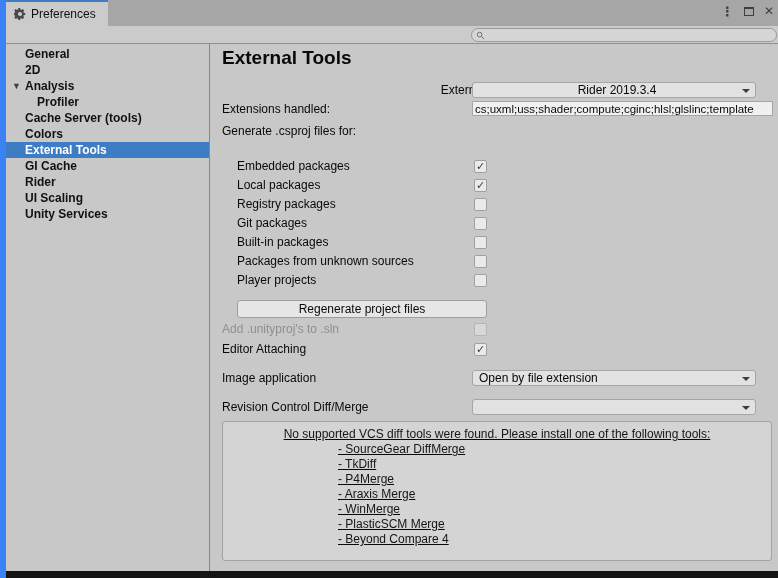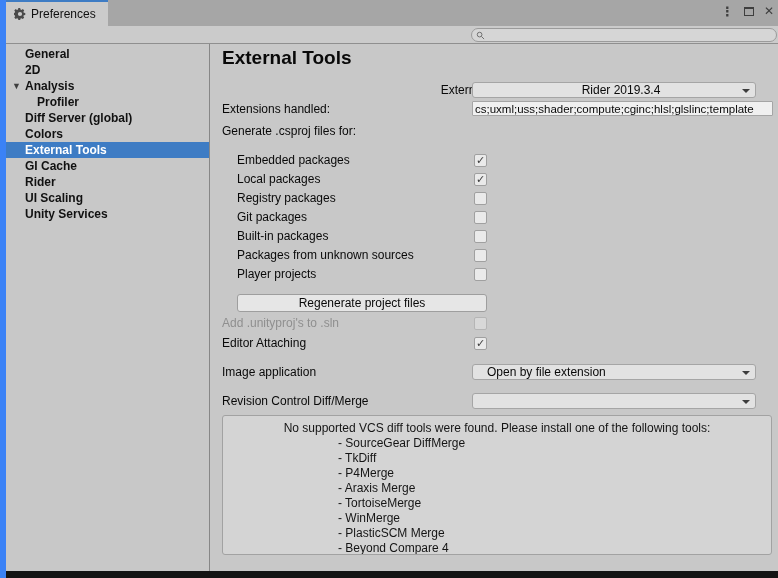--- a/index.html
+++ b/index.html
@@ -53,21 +53,21 @@
   .page-title { margin:2px 0 0 12px; font-size:19px; font-weight:bold; color:#090909; height:24px; line-height:24px; }
   
   .row { position:relative; height:16px; line-height:16px; margin-left:12px; margin-right:6px; }
   .lbl { font-size:12px; color:#090909; white-space:nowrap; }
   .lbl.dim { color:#8f8f8f; }
   .indent { margin-left:15px; display:inline-block; }
   
   .dropdown {
     position:absolute; left:250px; top:0; right:16px; height:16px;
     background:#e2e2e2; border:1px solid #a5a5a5; border-radius:3px;
-    padding-left:14px; line-height:14px; font-size:12px; color:#090909;
+    padding-left:6px; line-height:14px; font-size:12px; color:#090909;
     cursor:default; white-space:nowrap; overflow:hidden;
   }
   .dropdown .arrow {
     position:absolute; right:5px; top:6px; width:0; height:0;
     border-left:4px solid transparent; border-right:4px solid transparent;
     border-top:4px solid #3c3c3c;
   }
   
   .textfield {
     position:absolute; left:250px; top:0; right:-1px; height:15px;
@@ -89,28 +89,28 @@
   .btn {
     display:block; margin:13px 0 0 27px; width:250px; height:18px;
     background:#e6e6e6; border:1px solid #9e9e9e; border-radius:3px;
     font-size:12px; color:#090909; text-align:center; line-height:16px;
     font-family:inherit; cursor:pointer;
   }
   
   .helpbox {
     margin:6px 6px 0 12px; height:140px;
     background:#d4d4d4; border:1px solid #a2a2a2; border-radius:3px;
-    padding-top:5px; overflow:hidden;
+    padding-top:5px; overflow:hidden;text-decoration:underline;
   }
   .helpbox .msg { text-align:center; font-size:12px; line-height:15px; color:#151515; }
   .helpbox .tool-line { padding-left:115px; font-size:12px; line-height:15px; color:#151515; white-space:nowrap; }
   
   .bottomstrip { position:absolute; left:0; right:0; bottom:0; height:7px; background:#141414; }
   
-  .mt10{margin-top:12px;text-align:center;} .mt3{margin-top:3px;} .mt7{margin-top:7px;} .mt5{margin-top:15px;text-decoration:underline;}
+  .mt10{margin-top:12px;text-align:center;} .mt3{margin-top:3px;} .mt7{margin-top:7px;} .mt5{margin-top:21px;text-decoration:underline;}
   .mt4{margin-top:4px;} .mt6{margin-top:6px;} .mt14{margin-top:14px;} .mt13{margin-top:13px;}
 </style>
 </head>
 <body>
 
 <div class="window" style="--accent: #3e7cc4;">
 
   <div class="titlebar">
     <div class="tab">
       <span class="gear">
@@ -137,21 +137,21 @@
     </div>
   </div>
 
   <div class="body">
 
     <div class="sidebar">
         <div class="side-item"><span>General</span></div>
         <div class="side-item"><span>2D</span></div>
         <div class="side-item"><span class="foldout">▼</span><span>Analysis</span></div>
         <div class="side-item indent1"><span>Profiler</span></div>
-        <div class="side-item"><span>Diff Server (global)</span></div>
+        <div class="side-item"><span>Cache Server (tools)</span></div>
         <div class="side-item"><span>Colors</span></div>
         <div class="side-item selected"><span>External Tools</span></div>
         <div class="side-item"><span>GI Cache</span></div>
         <div class="side-item"><span>Rider</span></div>
         <div class="side-item"><span>UI Scaling</span></div>
         <div class="side-item"><span>Unity Services</span></div>
       </div>
 
     <div class="content">
       <div class="page-title">External Tools</div>
@@ -257,21 +257,20 @@
         </div>
       </div>
 
       <div class="helpbox">
         <div class="msg">No supported VCS diff tools were found. Please install one of the following tools:</div>
         <div>
             <div class="tool-line">- SourceGear DiffMerge</div>
             <div class="tool-line">- TkDiff</div>
             <div class="tool-line">- P4Merge</div>
             <div class="tool-line">- Araxis Merge</div>
-            <div class="tool-line">- TortoiseMerge</div>
             <div class="tool-line">- WinMerge</div>
             <div class="tool-line">- PlasticSCM Merge</div>
             <div class="tool-line">- Beyond Compare 4</div>
           </div>
       </div>
 
     </div>
   </div>
 
   <div class="bottomstrip"></div>

